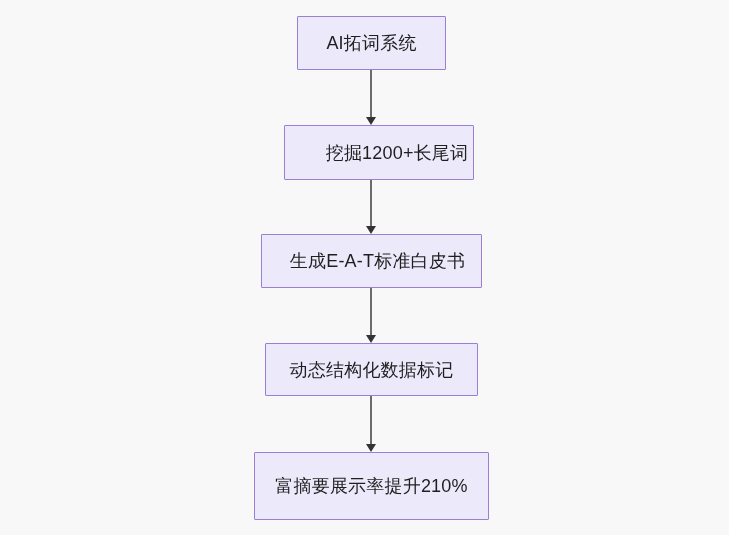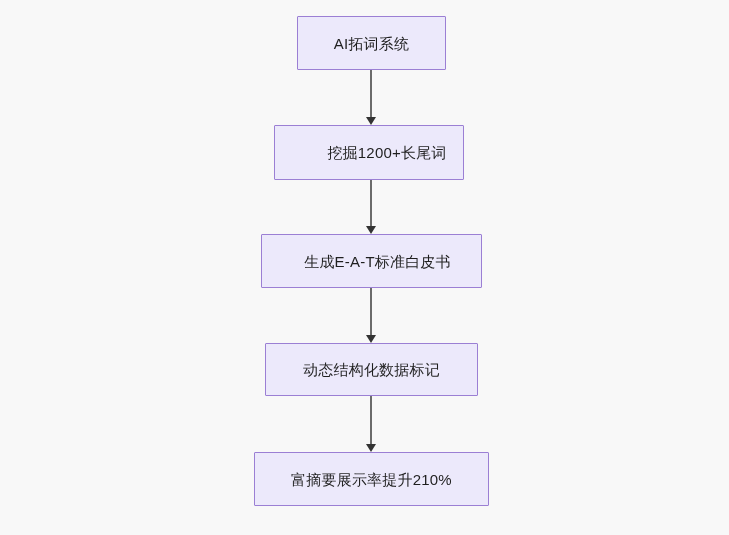--- a/index.html
+++ b/index.html
@@ -23,21 +23,21 @@
     position: absolute;
     box-sizing: border-box;
     background: #ece9fb;
     border: 1px solid #9b7fd4;
     border-radius: 1px;
     display: flex;
     align-items: center;
     justify-content: center;
   }
   .node-label {
-    font-size: 15px;
+    font-size: 18px;
     line-height: 1;
     color: #1f1f1f;
     letter-spacing: 0.2px;
     white-space: nowrap;
     text-align: center;
   }
   .edge {
     position: absolute;
     width: 0;
     height: 0;
@@ -61,33 +61,33 @@
 </style>
 </head>
 <body>
 
 <div id="flowchart-canvas" style="background: rgb(248, 248, 248);">
 
   <div class="node" id="node-1" style="left: 297px; top: 16px; width: 149px; height: 54px; background: rgb(236, 233, 251); border-color: rgb(155, 127, 212);">
     <span class="node-label" style="color: rgb(31, 31, 31);">AI拓词系统</span>
   </div>
 
-  <div class="node" id="node-2" style="left: 274px; top: 125px; width: 190px; height: 55px; background: rgb(236, 233, 251); border-color: rgb(155, 127, 212); padding-left: 36px;">
+  <div class="node" id="node-2" style="left: 284px; top: 125px; width: 190px; height: 55px; background: rgb(236, 233, 251); border-color: rgb(155, 127, 212); padding-left: 36px;">
     <span class="node-label" style="color: rgb(31, 31, 31);">挖掘1200+长尾词</span>
   </div>
 
   <div class="node" id="node-3" style="left: 261px; top: 234px; width: 221px; height: 54px; background: rgb(236, 233, 251); border-color: rgb(155, 127, 212); padding-left: 12px;">
     <span class="node-label" style="color: rgb(31, 31, 31);">生成E-A-T标准白皮书</span>
   </div>
 
   <div class="node" id="node-4" style="left: 265px; top: 343px; width: 213px; height: 53px; background: rgb(236, 233, 251); border-color: rgb(155, 127, 212);">
     <span class="node-label" style="color: rgb(31, 31, 31);">动态结构化数据标记</span>
   </div>
 
-  <div class="node" id="node-5" style="left: 254px; top: 452px; width: 235px; height: 54px; background: rgb(236, 233, 251); border-color: rgb(155, 127, 212);">
+  <div class="node" id="node-5" style="left: 254px; top: 452px; width: 235px; height: 68px; background: rgb(236, 233, 251); border-color: rgb(155, 127, 212);">
     <span class="node-label" style="color: rgb(31, 31, 31);">富摘要展示率提升210%</span>
   </div>
 
   <div class="edge" id="edge-1" style="left: 371px; top: 70px;">
     <div class="edge-line" style="height: 47px; background: rgb(107, 107, 107);"></div>
     <div class="edge-arrowhead" style="top: 47px; border-top-color: rgb(51, 51, 51);"></div>
   </div>
 
   <div class="edge" id="edge-2" style="left: 371px; top: 180px;">
     <div class="edge-line" style="height: 46px; background: rgb(107, 107, 107);"></div>

